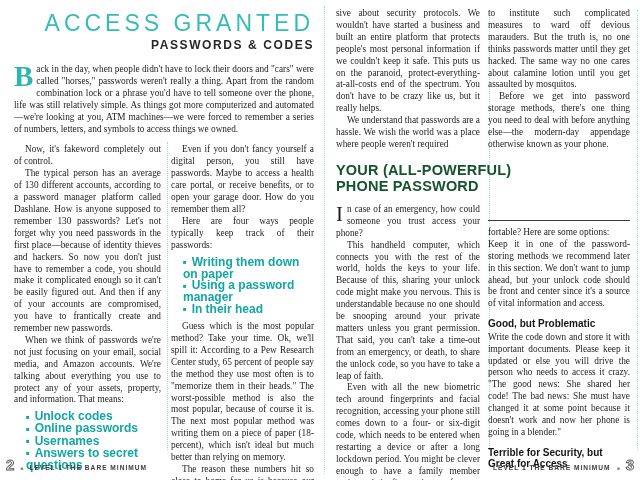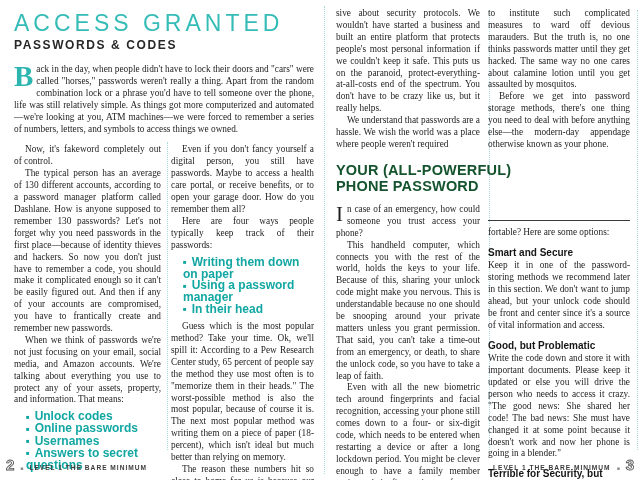--- a/index.html
+++ b/index.html
@@ -7,23 +7,23 @@
           font-family:"Liberation Serif",serif;color:#1d1d1d;}
   .page{position:absolute;top:0;bottom:0;box-sizing:border-box;overflow:hidden;}
   .page-left{left:0;width:322px;padding:8px 8px 0 14px;}
   .page-right{left:326px;width:314px;padding:8px 10px 0 10px;}
 
   
   .vdiv{position:absolute;width:0;border-left:1px dotted #a8dcdc;z-index:0;}
 
   
   .title{font-family:"Liberation Sans",sans-serif;font-weight:400;font-size:23px;
-         letter-spacing:4px;color:#35bcb7;text-align:left;margin:2px 0 1px 0;}
+         letter-spacing:4px;color:#35bcb7;text-align:right;margin:2px 0 1px 0;}
   .subtitle{font-family:"Liberation Sans",sans-serif;font-weight:700;font-size:12px;
-            letter-spacing:1.6px;color:#272727;text-align:left;margin:0 0 12px 0;}
+            letter-spacing:1.6px;color:#272727;text-align:right;margin:0 0 12px 0;}
 
   .para{font-size:9.3px;line-height:11.9px;text-align:justify;margin:0;}
   .indent{text-indent:11px;}
   .intro{margin-bottom:9px;}
 
   .dropcap-b{float:left;font-size:29px;line-height:23px;font-weight:700;
              color:#2db5b0;padding:1px 3px 0 0;}
   .dropcap-i{float:left;font-size:21px;line-height:18px;font-weight:400;
              color:#1d1d1d;padding:1px 4px 0 0;}
 
@@ -122,21 +122,20 @@
       <div class="rp-col1">
         <p class="para"><span class="dropcap-i">I</span><span>n case of an emergency, how could someone you trust access your phone?</span></p>
         <p class="para indent">This handheld computer, which connects you with the rest of the world, holds the keys to your life. Because of this, sharing your unlock code might make you nervous. This is understandable because no one should be snooping around your private matters unless you grant permission. That said, you can't take a time-out from an emergency, or death, to share the unlock code, so you have to take a leap of faith.</p>
         <p class="para indent">Even with all the new biometric tech around fingerprints and facial recognition, accessing your phone still comes down to a four- or six-digit code, which needs to be entered when restarting a device or after a long lockdown period. You might be clever enough to have a family member register their fingerprint or face on your phone, but they'll still need the code.</p>
 
       </div>
       <div class="rp-col2">
         <div class="rule"></div>
         <p class="para">fortable? Here are some options:</p>
 
-        <div class="subhead">Smart and Secure</div>
         <p class="para">Keep it in one of the password-storing methods we recommend later in this section. We don't want to jump ahead, but your unlock code should be front and center since it's a source of vital information and access.</p>
 
         <div class="subhead">Good, but Problematic</div>
         <p class="para">Write the code down and store it with important documents. Please keep it updated or else you will drive the person who needs to access it crazy. "The good news: She shared her code! The bad news: She must have changed it at some point because it doesn't work and now her phone is going in a blender."</p>
 
         <div class="subhead">Terrible for Security, but Great for Access</div>
 
       </div>
     </div>
   </div>

